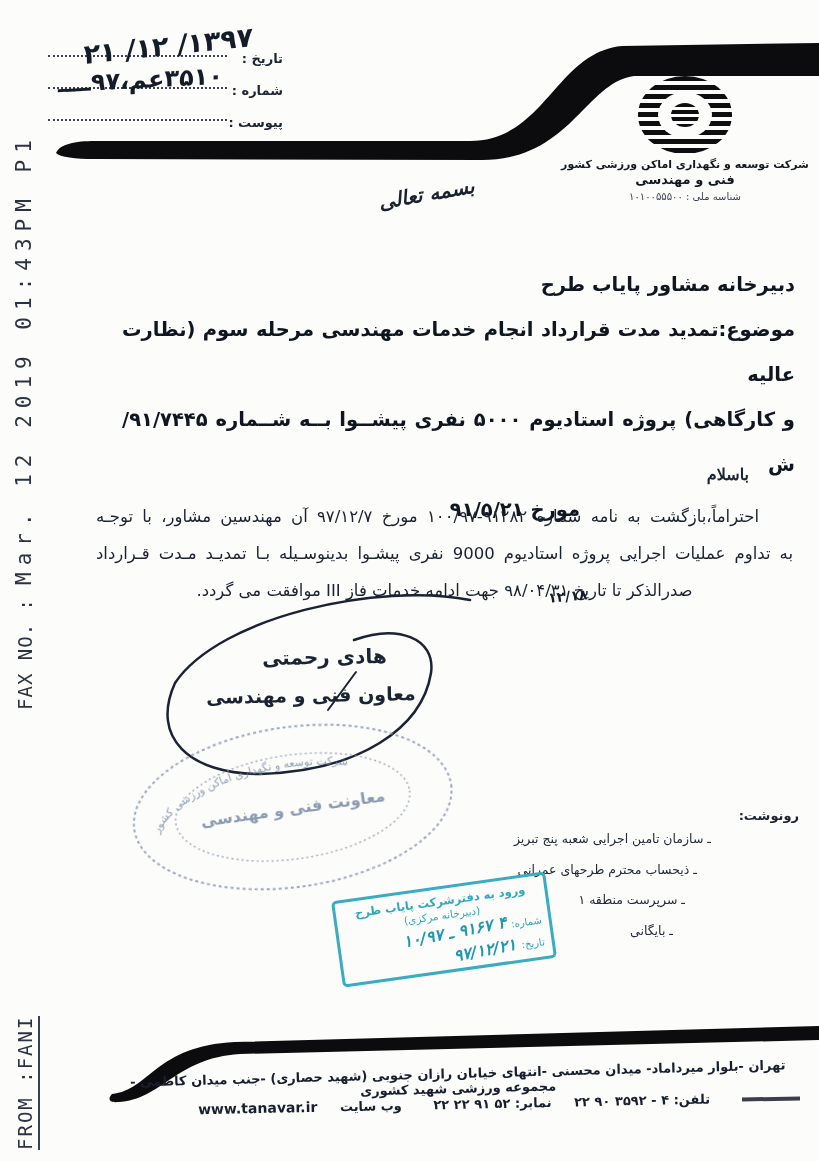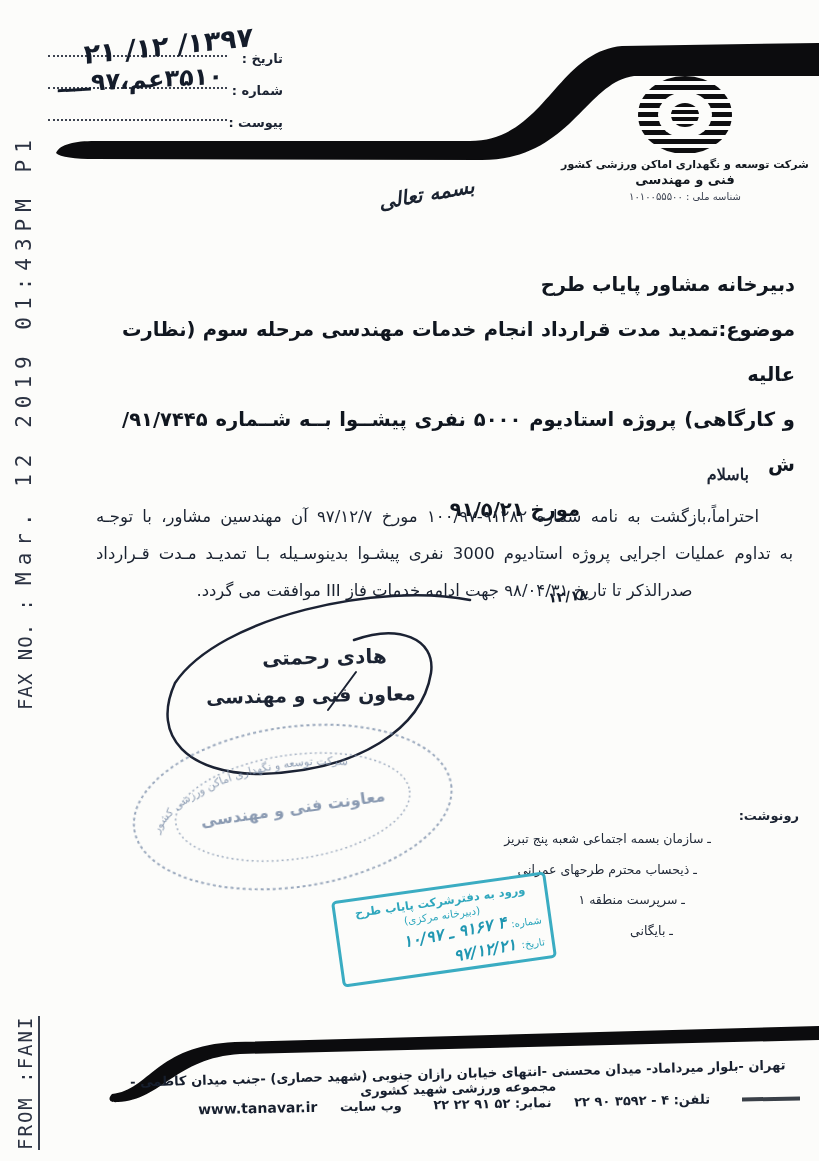--- a/index.html
+++ b/index.html
@@ -123,21 +123,21 @@
   <div class="heading">
     <div class="h-line h-right">دبیرخانه مشاور پایاب طرح</div>
     <div class="h-line h-just">موضوع:تمدید مدت قرارداد انجام خدمات مهندسی مرحله سوم (نظارت عالیه</div>
     <div class="h-line h-just">و کارگاهی) پروژه استادیوم ۵۰۰۰ نفری پیشــوا بــه شــماره ۹۱/۷۴۴۵/ش</div>
     <div class="h-line h-right h-indent">مورخ ۹۱/۵/۲۱</div>
   </div>
 
   <div class="salutation" dir="rtl">باسلام</div>
   <div class="body-block">
     <div class="b-just b-first">احتراماً،بازگشت به نامه شماره ۹۱۲۸۲-۱۰۰/۹۷ مورخ ۹۷/۱۲/۷ آن مهندسین مشاور، با توجـه</div>
-    <div class="b-just">به تداوم عملیات اجرایی پروژه استادیوم 3000 نفری پیشـوا بدینوسـیله بـا تمدیـد مـدت قـرارداد</div>
+    <div class="b-just">به تداوم عملیات اجرایی پروژه استادیوم 9000 نفری پیشـوا بدینوسـیله بـا تمدیـد مـدت قـرارداد</div>
     <div class="b-right">صدرالذکر تا تاریخ ۹۸/۰۴/۳۱ جهت ادامه خدمات فاز III موافقت می گردد.</div>
   </div>
   <div class="handw hw-note" dir="rtl">۱۲/۱۸</div>
 
   <svg class="swoosh" style="left:130px;top:588px;" width="350" height="215">
     <g fill="none" stroke="#1b2233" stroke-width="2.5" stroke-linecap="round">
       <path d="M 340 12 C 250 -6 90 28 45 95 C 20 150 60 186 130 186 C 230 183 292 140 301 85 C 306 50 268 36 224 52"></path>
       <path d="M 198 122 L 226 84" stroke-width="2"></path>
     </g>
   </svg>
@@ -153,21 +153,21 @@
       <ellipse cx="165" cy="85" rx="118" ry="52" fill="none" stroke="#8a9ab2" stroke-width="1.5" stroke-dasharray="2 3"></ellipse>
       <text font-size="11" fill="#7487a3">
         <textPath href="#ringTop" startOffset="8">شرکت توسعه و نگهداری اماکن ورزشی کشور</textPath>
       </text>
       <text x="165" y="92" text-anchor="middle" font-size="16" font-weight="bold" fill="#6e82a0">معاونت فنی و مهندسی</text>
     </svg>
   </div>
 
   <div class="cc-title" dir="rtl">رونوشت:</div>
   <div class="cc-list">
-    <div>ـ سازمان بسمه اجتماعی شعبه پنج تبریز</div>
+    <div>ـ سازمان تامین اجرایی شعبه پنج تبریز</div>
     <div class="i2">ـ ذیحساب محترم طرحهای عمرانی</div>
     <div class="i3">ـ سرپرست منطقه ۱</div>
     <div class="i4">ـ بایگانی</div>
   </div>
 
   <div class="entry-stamp">
     <div class="es-title">ورود به دفترشرکت پایاب طرح</div>
     <div class="es-sub">(دبیرخانه مرکزی)</div>
     <div class="es-row">
       <span class="es-label">شماره:</span>

